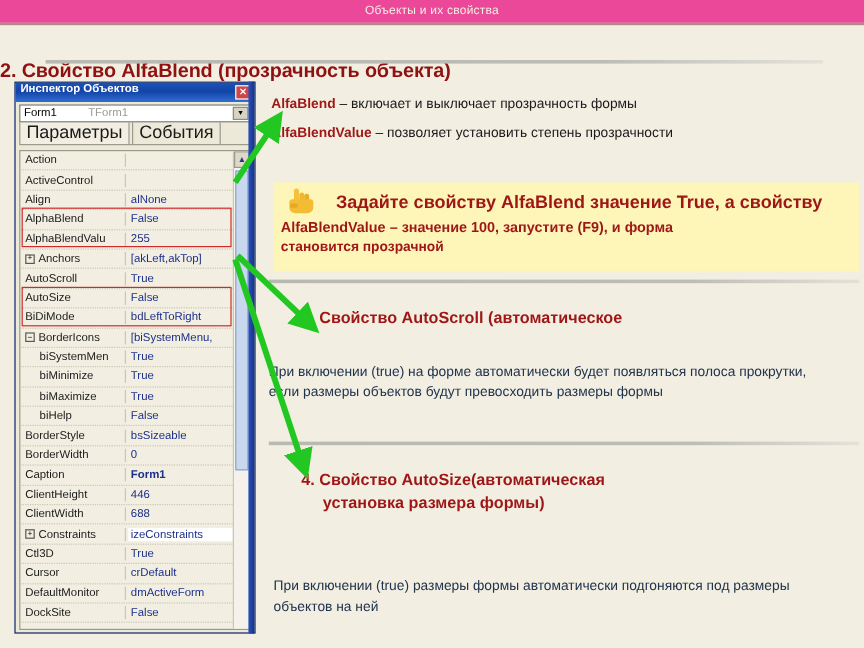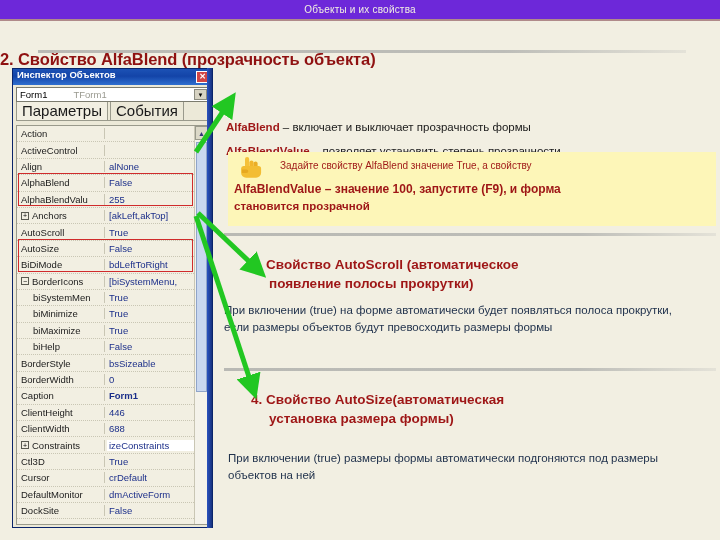--- a/index.html
+++ b/index.html
@@ -8,21 +8,21 @@
     width:720px; height:540px;
     background:#f2efe2;
     font-family:"Liberation Sans", sans-serif;
     overflow:hidden;
     position:relative;
   }
 
   
   #top-banner {
     position:absolute; left:0; top:0; width:720px; height:19px;
-    background:#6d28d9;
+    background:#ec4899;
     color:#f2efe2;
     font-size:10px;
     display:flex; align-items:center; justify-content:center;
     letter-spacing:.2px;
   }
   #banner-underline {
     position:absolute; left:0; top:19px; width:720px; height:2px;
     background:#b08a8a;
   }
 
@@ -168,37 +168,36 @@
   
   #insp-right-edge {
     position:absolute; left:207px; top:68px; width:5px; height:460px;
     background:linear-gradient(to right,#2a52c0,#17327e);
   }
 
   
   .rt-line {
     position:absolute; font-size:11.5px; color:#1a1a1a;
     white-space:nowrap;
-    margin-top:40px;
   }
   .rt-line b { color:#9e1616; }
   #alfa-line-1 { left:226px; top:81px; }
   #alfa-line-2 { left:226px; top:105px; }
 
   #yellow-box {
     position:absolute; left:228px; top:152px; width:488px; height:74px;
     background:#fdf6b8;
     padding:5px 8px 0 8px;
   }
   #hand-icon {
     position:absolute; left:12px; top:3px; width:22px; height:24px;
   }
   #yb-l1 {
     position:absolute; left:52px; top:8px;
-    font-size:10px; font-weight:normal; color:#9e1616; white-space:nowrap;
+    font-size:15px; font-weight:bold; color:#9e1616; white-space:nowrap;
   }
   #yb-l2 {
     position:absolute; left:6px; top:30px;
     font-size:12px; font-weight:bold; color:#9e1616; white-space:nowrap;
   }
   #yb-l3 {
     position:absolute; left:6px; top:48px;
     font-size:11.5px; font-weight:bold; color:#9e1616; white-space:nowrap;
   }
 
@@ -208,21 +207,21 @@
   }
   #sec3-head { left:251px; top:255px; width:420px; }
   #sec3-head .l2 { display:block; padding-left:18px; }
   #sec4-head { left:251px; top:390px; width:420px; }
   #sec4-head .l2 { display:block; padding-left:18px; }
 
   .sec-body {
     position:absolute; font-size:11.5px; color:#22334d; line-height:17px;
   }
   #sec3-body { left:224px; top:302px; width:470px; }
-  #sec4-body { left:228px; top:450px; width:470px; }
+  #sec4-body { left:228px; top:481px; width:470px; }
 
   
   #arrows { position:absolute; left:0; top:0; width:720px; height:540px; pointer-events:none; }
 </style>
 </head>
 <body>
 
 <div id="top-banner">
   <span>Объекты и их свойства</span>
 </div>
@@ -430,21 +429,20 @@
   </svg>
   <div id="yb-l1">Задайте свойству AlfaBlend значение True, а свойству</div>
   <div id="yb-l2">AlfaBlendValue – значение 100, запустите (F9), и форма</div>
   <div id="yb-l3">становится прозрачной</div>
 </div>
 
 <div class="hr-grad" id="divider-mid"></div>
 
 <div class="sec-head" id="sec3-head">
   <span>3. Свойство AutoScroll (автоматическое</span>
-  <span class="l2">появление полосы прокрутки)</span>
 </div>
 <div class="sec-body" id="sec3-body">При включении (true) на форме автоматически будет появляться полоса прокрутки, если размеры объектов будут превосходить размеры формы</div>
 
 <div class="hr-grad" id="divider-low"></div>
 
 <div class="sec-head" id="sec4-head">
   <span>4. Свойство AutoSize(автоматическая</span>
   <span class="l2">установка размера формы)</span>
 </div>
 <div class="sec-body" id="sec4-body">При включении (true) размеры формы автоматически подгоняются под размеры объектов на ней</div>

